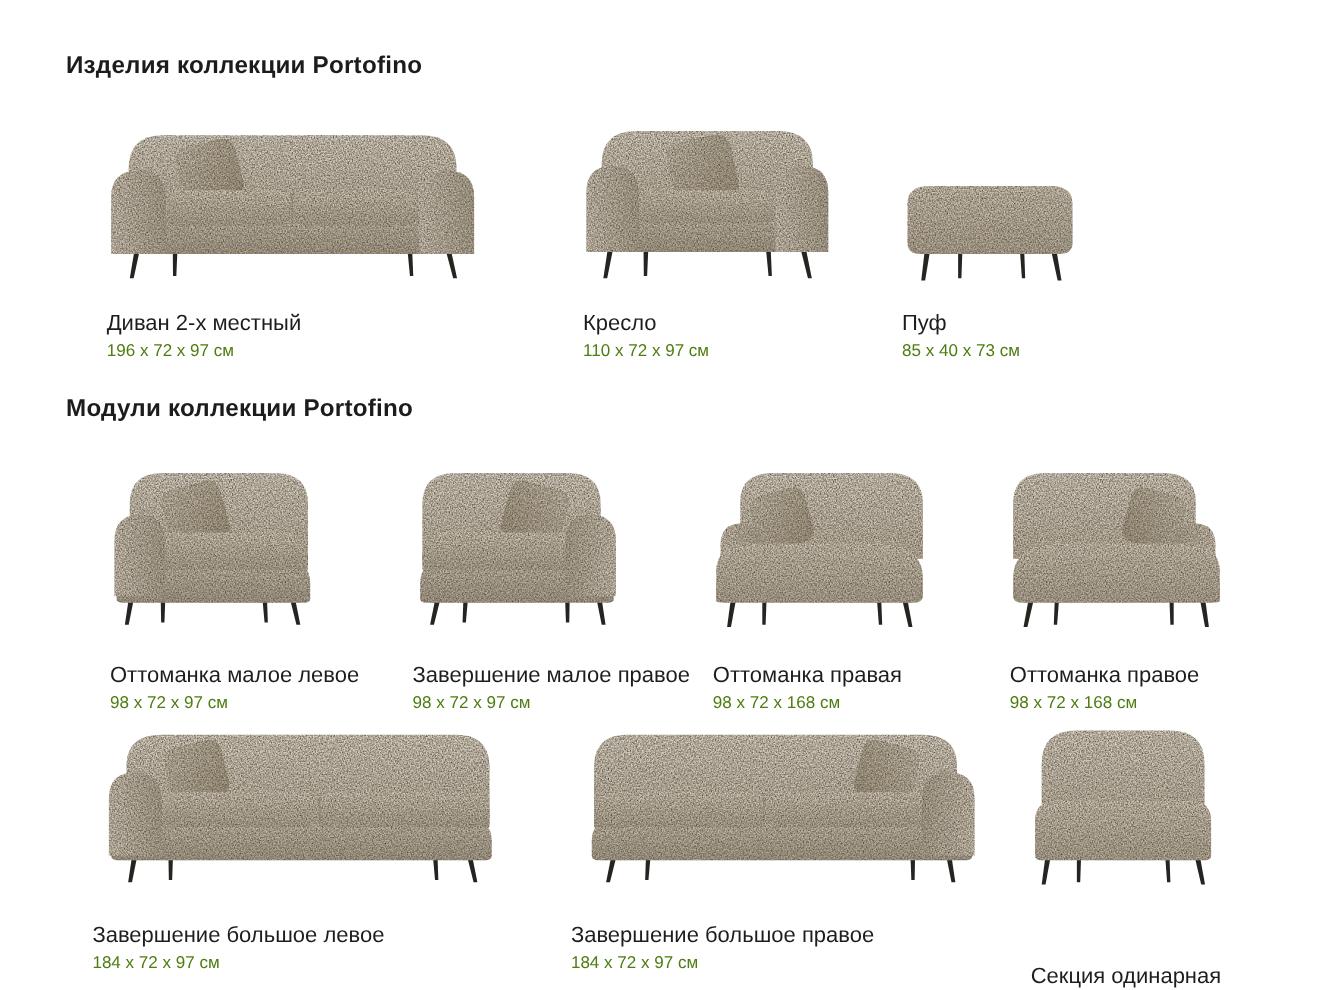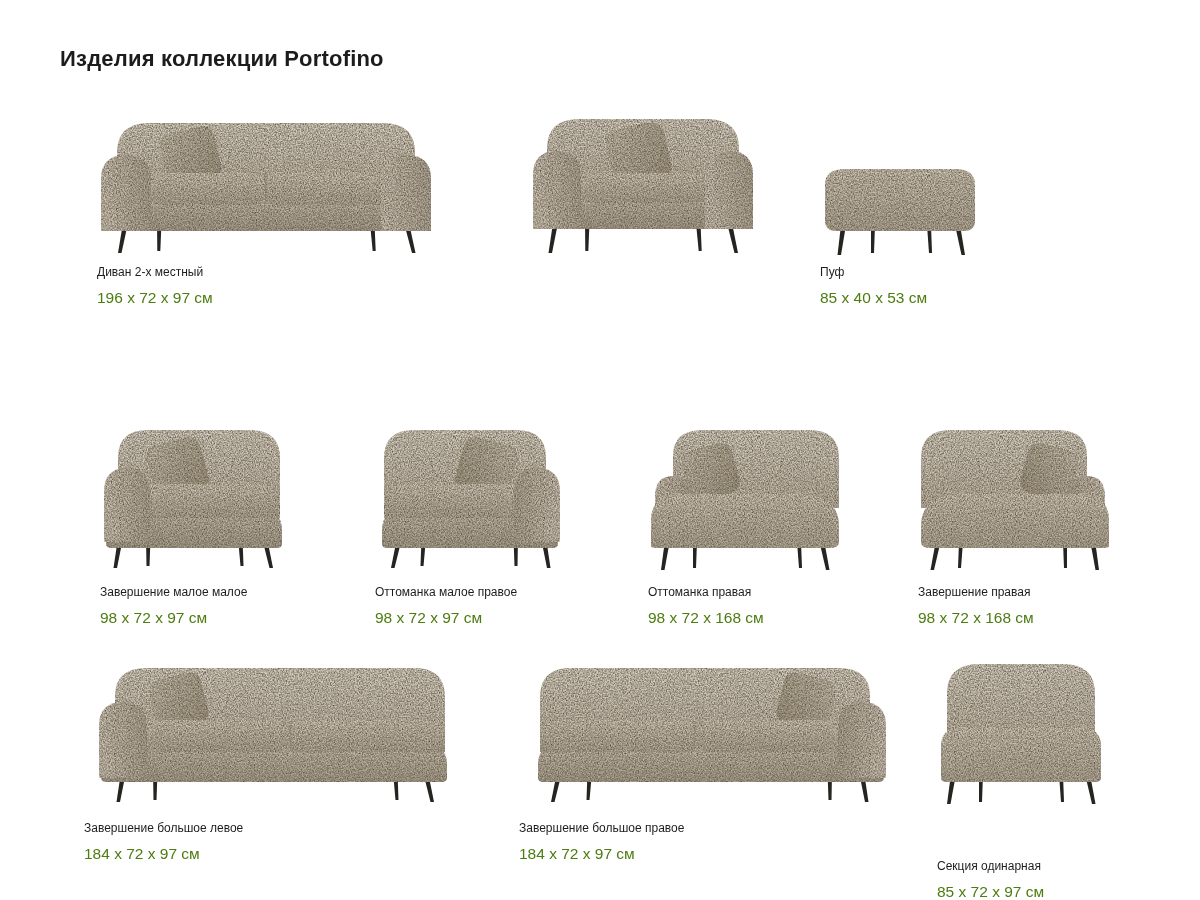--- a/index.html
+++ b/index.html
@@ -6,21 +6,21 @@
   .page{
     position:relative;width:1160px;height:900px;background:#ffffff;overflow:hidden;
     font-family:"Liberation Sans", sans-serif;color:#1d1d1d;
   }
   .h{
     position:absolute;margin:0;font-size:22px;font-weight:600;letter-spacing:.2px;color:#1c1c1c;
   }
   .art{position:absolute;}
   .art svg{display:block;width:100%;height:100%;}
   .label{position:absolute;}
-  .name{font-size:12px;font-weight:500;color:#1d1d1d;line-height:20px;margin-bottom:6px;}
+  .name{font-size:20px;font-weight:500;color:#1d1d1d;line-height:20px;margin-bottom:6px;margin-top:22px;}
   .dims{font-size:15.5px;font-weight:400;color:#4d7c0f;line-height:20px;}
   .defs{position:absolute;width:0;height:0;overflow:hidden;}
 </style>
 </head>
 <body>
 
 <div class="page">
 
   <svg class="defs" aria-hidden="true">
     <defs>
@@ -177,69 +177,74 @@
   <div class="label" style="left:97px;top:262px">
     <div class="name">Диван 2-х местный</div>
     <div class="dims">196 x 72 x 97 см</div>
   </div>
 
   <div class="art" style="left:527px;top:108px;width:232px;height:149px">
     <svg viewBox="0 0 232 148" preserveAspectRatio="xMidYMax meet">
         <use href="#sym-armchair"></use>
       </svg>
   </div>
+  <div class="label" style="left:530px;top:262px">
+    <div class="name">Кресло</div>
+    <div class="dims">110 x 72 x 97 см</div>
+  </div>
 
   <div class="art" style="left:817px;top:159px;width:166px;height:98px">
     <svg viewBox="0 0 166 98" preserveAspectRatio="xMidYMax meet">
         <use href="#sym-pouf"></use>
       </svg>
   </div>
   <div class="label" style="left:820px;top:262px">
     <div class="name">Пуф</div>
-    <div class="dims">85 x 40 x 53 см</div>
-  </div>
-
+    <div class="dims">85 x 40 x 73 см</div>
+  </div>
+
+  <h2 class="h" style="left:60px;top:358px">Модули коллекции Portofino</h2>
 
   <div class="art" style="left:98px;top:420px;width:192px;height:152px">
     <svg viewBox="0 0 192 152" preserveAspectRatio="xMidYMax meet">
         <use href="#sym-endsmall"></use>
       </svg>
   </div>
   <div class="label" style="left:100px;top:582px">
-    <div class="name">Завершение малое малое</div>
+    <div class="name">Оттоманка малое левое</div>
     <div class="dims">98 x 72 x 97 см</div>
   </div>
 
   <div class="art" style="left:373px;top:420px;width:194px;height:152px">
     <svg viewBox="0 0 192 152" preserveAspectRatio="xMidYMax meet">
         <use href="#sym-endsmall" transform="translate(192,0) scale(-1,1)"></use>
       </svg>
   </div>
   <div class="label" style="left:375px;top:582px">
-    <div class="name">Оттоманка малое правое</div>
+    <div class="name">Завершение малое правое</div>
     <div class="dims">98 x 72 x 97 см</div>
   </div>
 
   <div class="art" style="left:643px;top:420px;width:206px;height:152px">
     <svg viewBox="0 0 198 152" preserveAspectRatio="xMidYMax meet">
         <use href="#sym-ottoman"></use>
       </svg>
   </div>
   <div class="label" style="left:648px;top:582px">
     <div class="name">Оттоманка правая</div>
     <div class="dims">98 x 72 x 168 см</div>
   </div>
 
   <div class="art" style="left:913px;top:420px;width:202px;height:152px">
     <svg viewBox="0 0 198 152" preserveAspectRatio="xMidYMax meet">
         <use href="#sym-ottoman" transform="translate(198,0) scale(-1,1)"></use>
       </svg>
   </div>
   <div class="label" style="left:918px;top:582px">
-    <div class="name">Завершение правая</div>
+    <div class="name">Оттоманка правое</div>
     <div class="dims">98 x 72 x 168 см</div>
   </div>
 
   <div class="art" style="left:92px;top:656px;width:364px;height:150px">
     <svg viewBox="0 0 362 150" preserveAspectRatio="xMidYMax meet">
         <use href="#sym-endlarge"></use>
       </svg>
   </div>
   <div class="label" style="left:84px;top:818px">
     <div class="name">Завершение большое левое</div>

